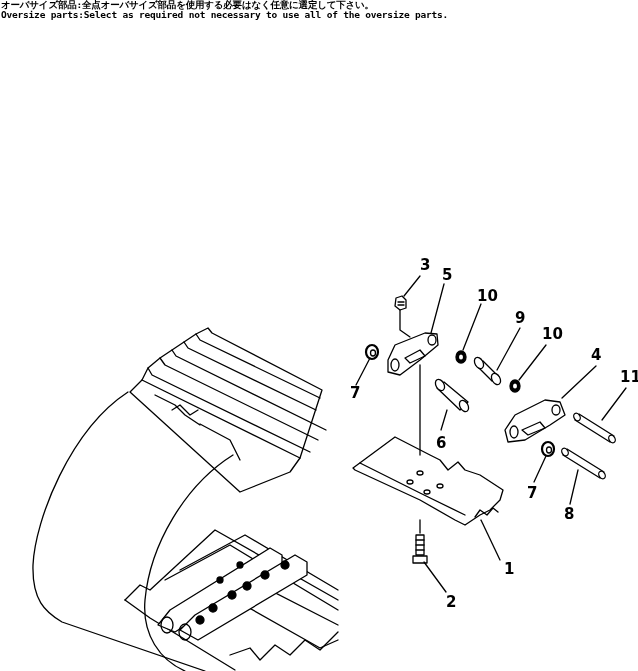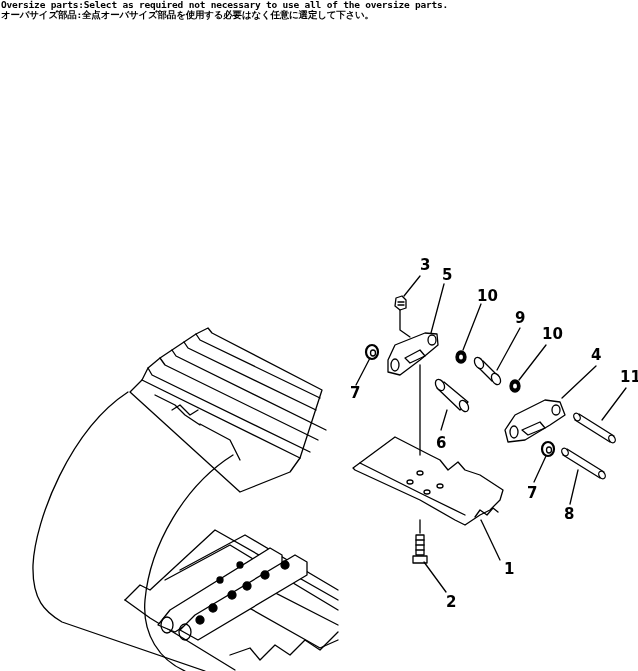--- a/index.html
+++ b/index.html
@@ -6,22 +6,22 @@
     body { width: 638px; height: 671px; position: relative; overflow: hidden; font-family: "DejaVu Sans Mono", monospace; }
     .header { position: absolute; left: 1px; top: 0px; font-size: 9.5px; line-height: 10px; color: #000; font-weight: bold; letter-spacing: -0.2px; white-space: nowrap; }
     .header div { height: 10px; }
     svg.drawing { position: absolute; left: 0; top: 0; }
     .callout { position: absolute; font-family: "DejaVu Sans", sans-serif; font-size: 15px; font-weight: bold; color: #000; line-height: 15px; }
   </style>
 </head>
 <body>
 
 <div class="header">
+  <div>オーバサイズ部品:全点オーバサイズ部品を使用する必要はなく任意に選定して下さい。</div>
   <div>Oversize parts:Select as required not necessary to use all of the oversize parts.</div>
-  <div>オーバサイズ部品:全点オーバサイズ部品を使用する必要はなく任意に選定して下さい。</div>
 </div>
 
 <svg class="drawing" width="638" height="671" viewBox="0 0 638 671" fill="none" stroke="#000" stroke-width="1.3" stroke-linejoin="round" stroke-linecap="round">
 
   <g>
 
     <path d="M128,392 C70,430 35,520 33,565 C32,600 45,612 62,622 L205,671"></path>
     <path d="M233,455 C185,485 150,545 145,600 C142,635 160,660 185,671"></path>
 
     <path d="M130,392 L142,380 L300,458 L290,472 L240,492 Z"></path>

